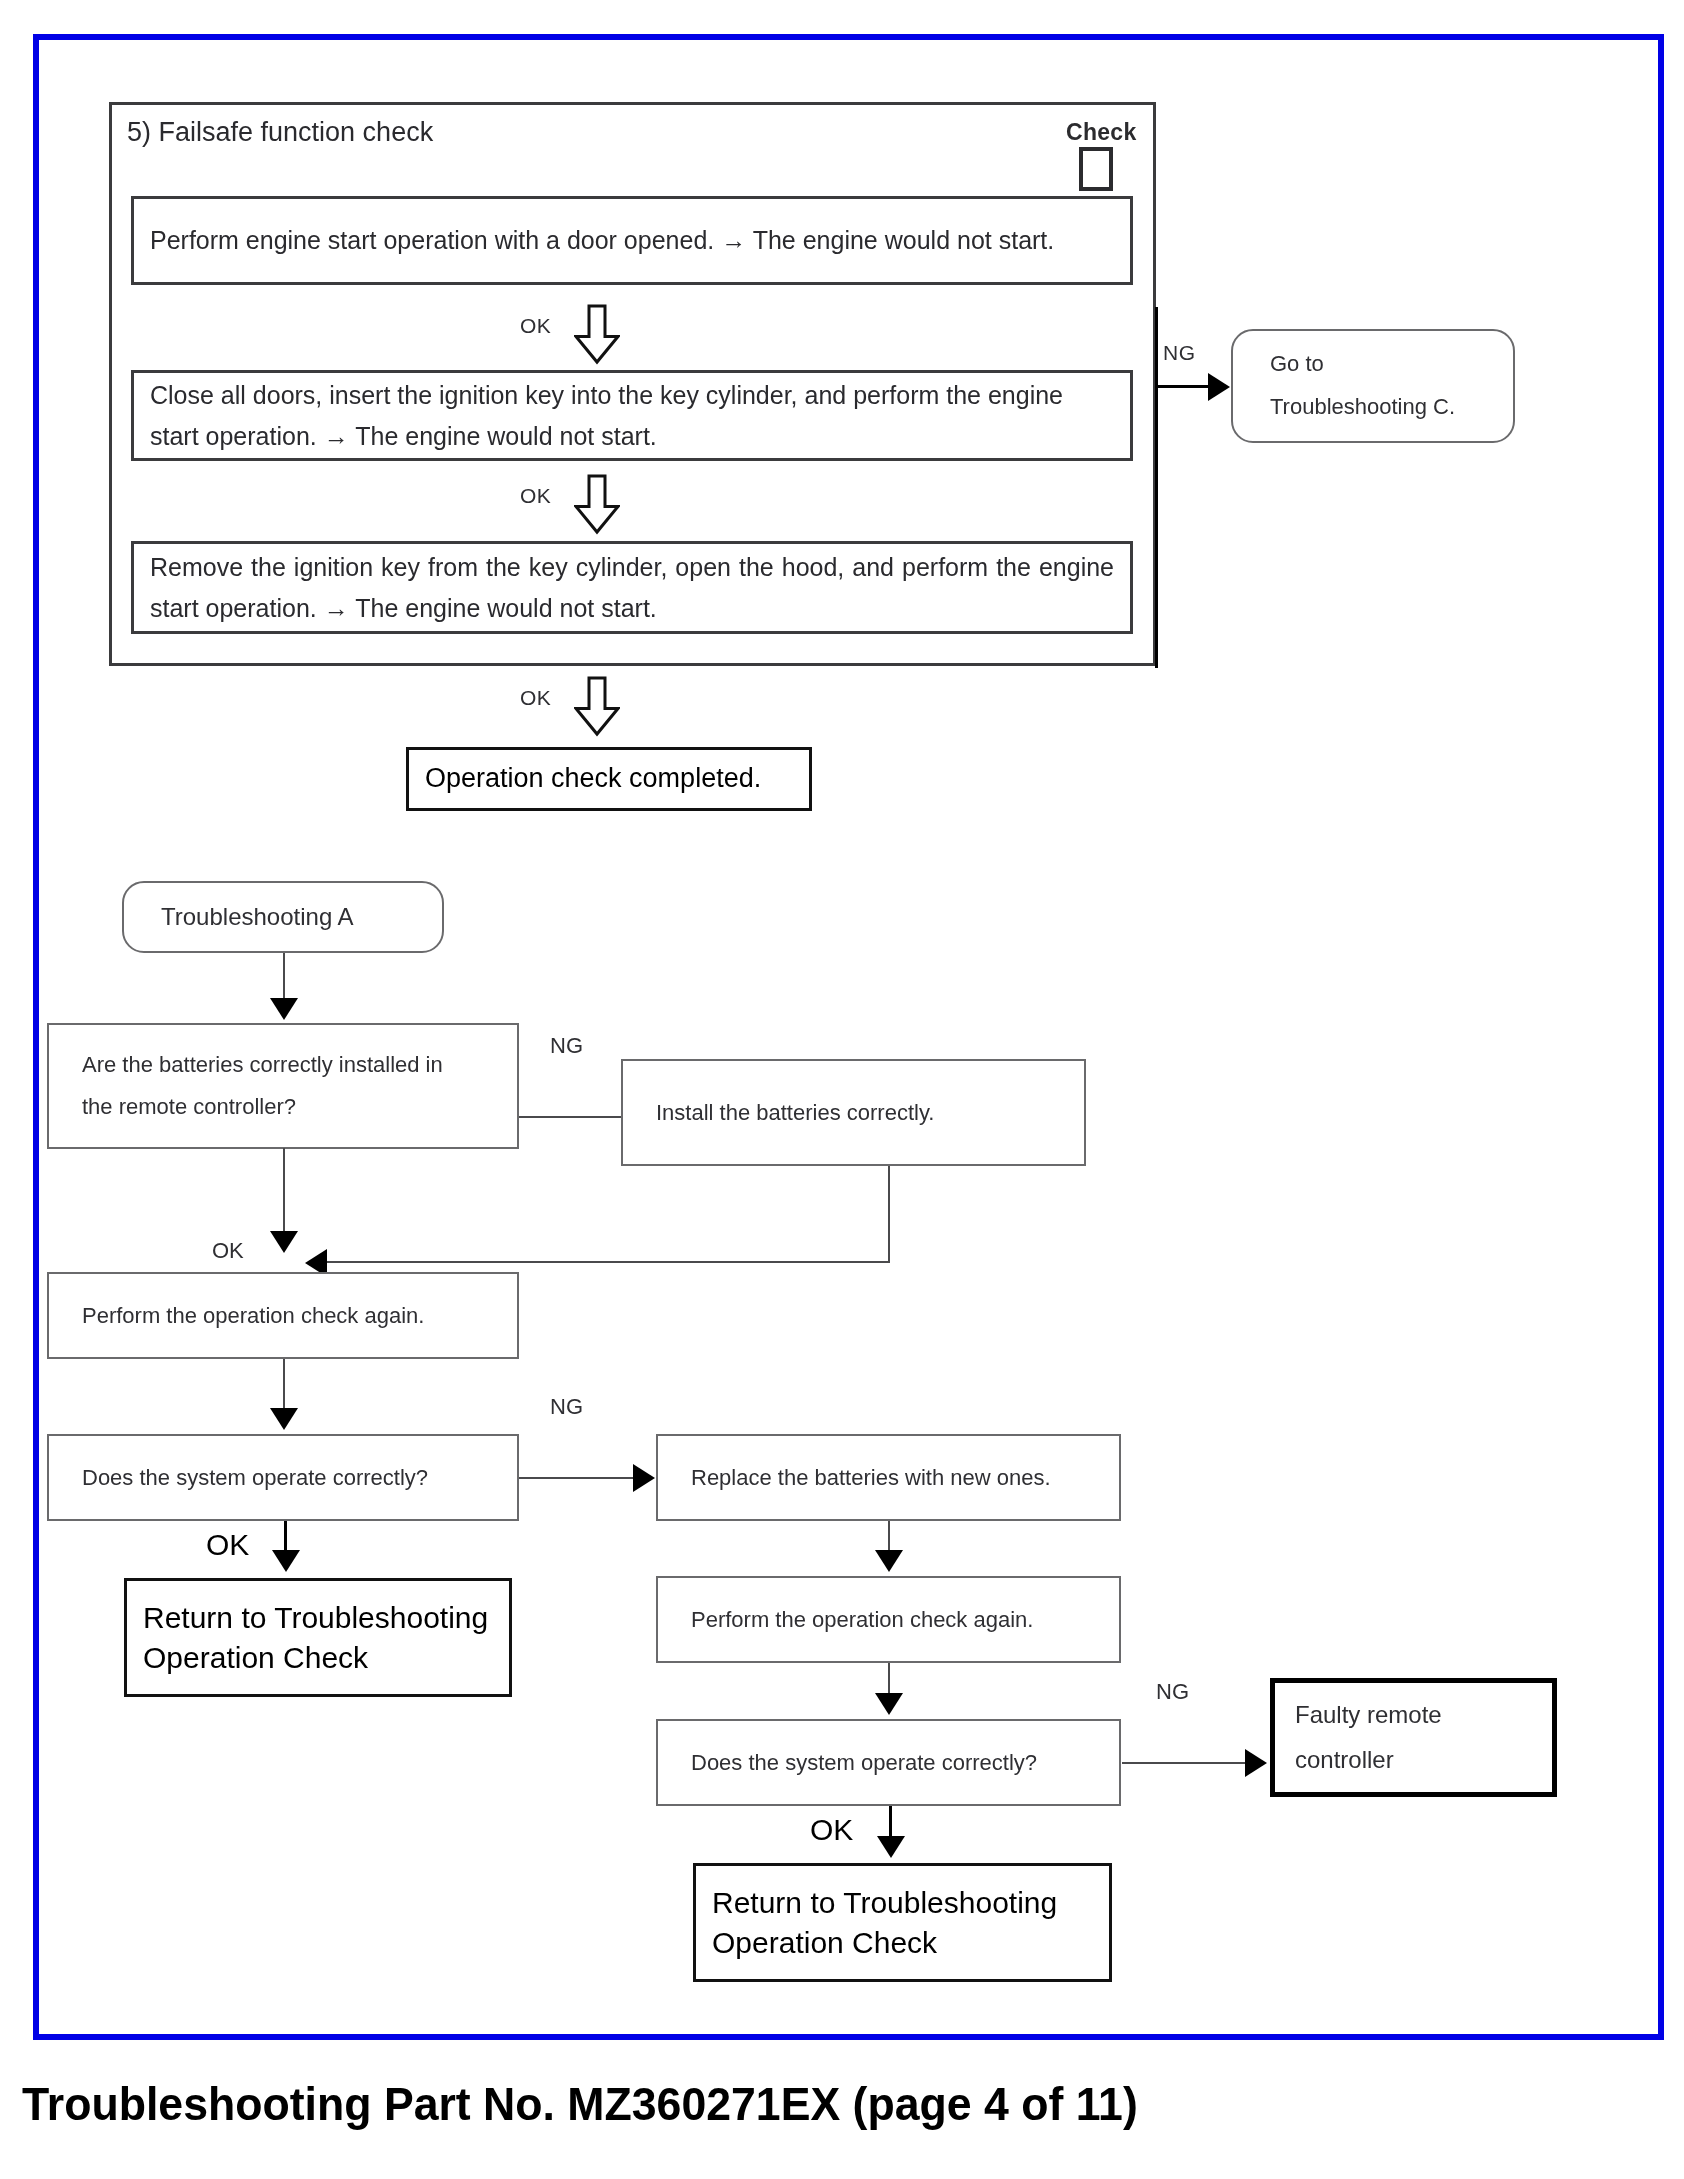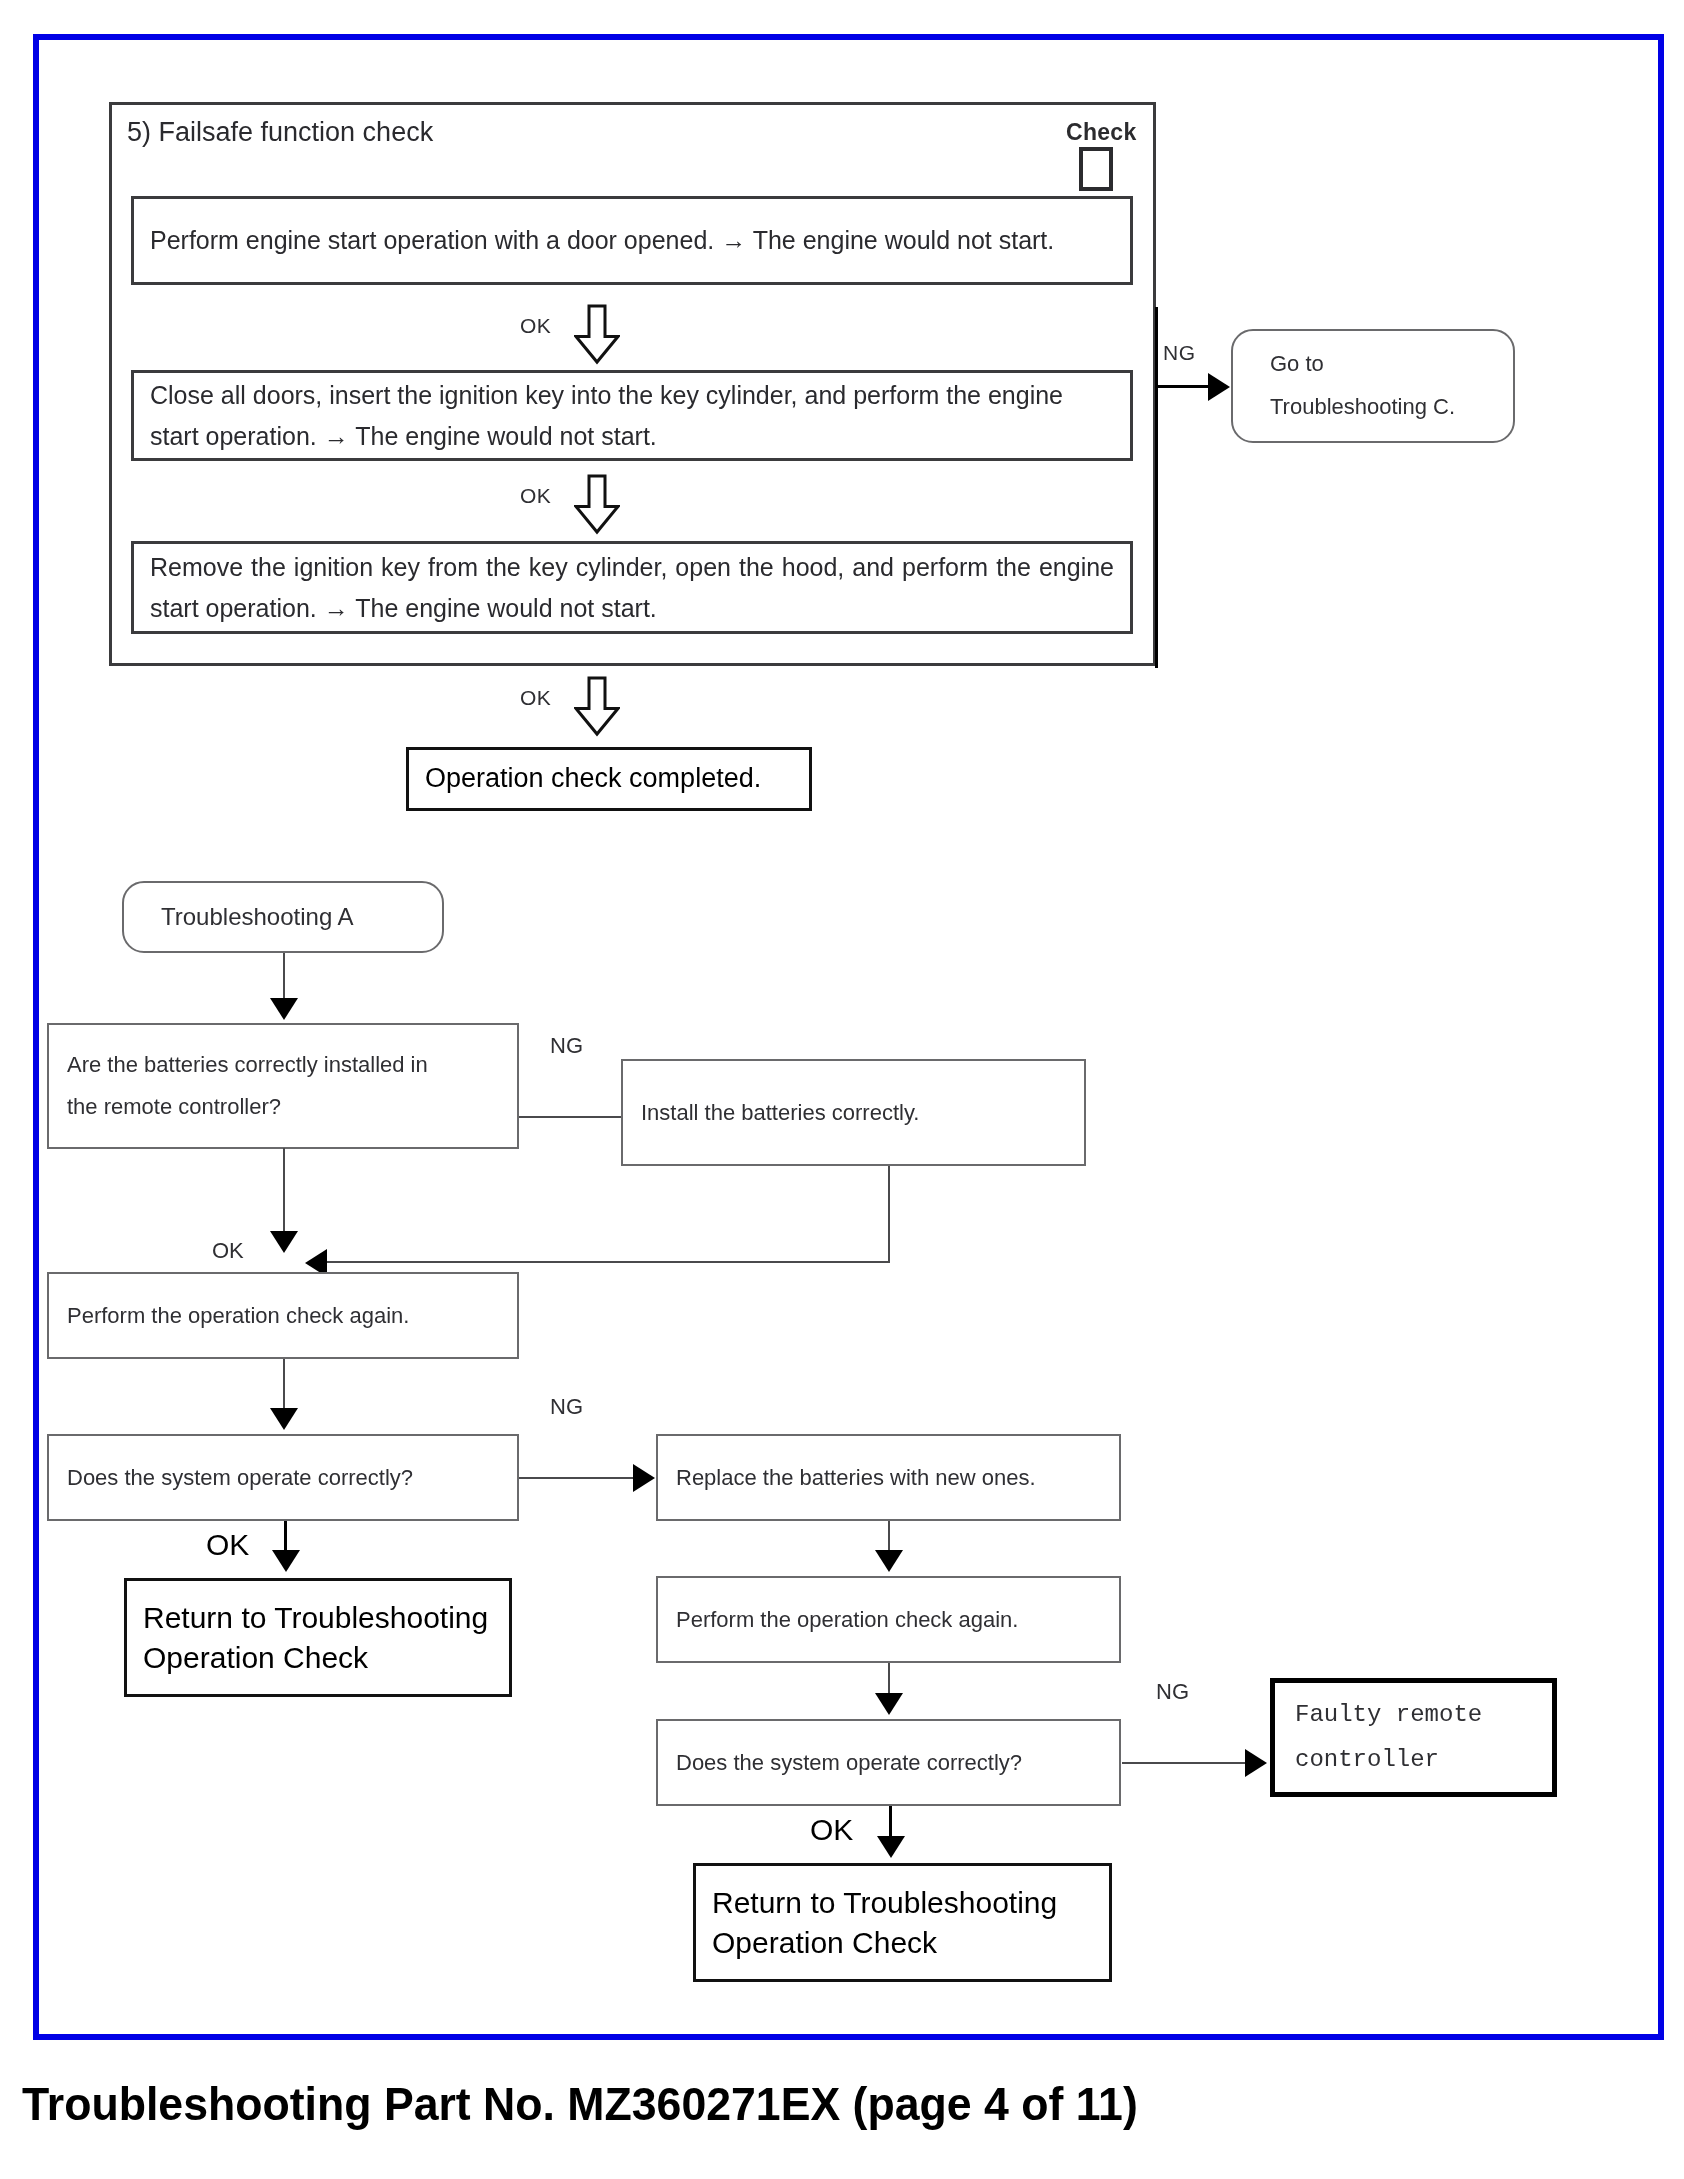--- a/index.html
+++ b/index.html
@@ -14,29 +14,29 @@
   .box > .txt{display:block;width:100%;}
 
   
   .stepbox{border:3px solid #3b3b3d;}
   .stepbox .txt{padding:0 16px;font-size:25px;line-height:1.62;color:#2a2a2e;}
   .justify .txt{text-align:justify;text-align-last:left;}
 
   .container5{position:absolute;box-sizing:border-box;border:3px solid #3b3b3d;background:#fff;}
 
   .thinbox{border:2px solid #6a6a6c;}
-  .thinbox .txt{padding:0 18px;font-size:22px;line-height:1.9;color:#2f2f33;}
+  .thinbox .txt{padding:0 33px;font-size:22px;line-height:1.9;color:#2f2f33;}
 
   .roundbox{position:absolute;box-sizing:border-box;border:2px solid #6a6a6c;border-radius:22px;background:#fff;display:flex;align-items:center;}
   .roundbox .txt{padding:0 37px;font-size:22px;line-height:1.95;color:#2f2f33;}
 
   .bigbox{border:3px solid #111;}
   .bigbox .txt{padding:0 16px;font-size:30px;line-height:1.33;color:#000;}
 
-  .heavybox{border:5px solid #000;font-family:Liberation Mono, monospace;}
+  .heavybox{border:5px solid #000;}
   .heavybox .txt{padding:0 20px;font-size:24px;line-height:1.85;color:#2f2f33;}
 
   
   .vline{position:absolute;background:#000;width:3px;}
   .hline{position:absolute;background:#000;height:3px;}
   .vline.thin{width:2px;background:#4a4a4c;}
   .hline.thin{height:2px;background:#4a4a4c;}
 
   
   .arrow-down{position:absolute;width:0;height:0;border-left:14px solid transparent;border-right:14px solid transparent;border-top:22px solid #000;}

